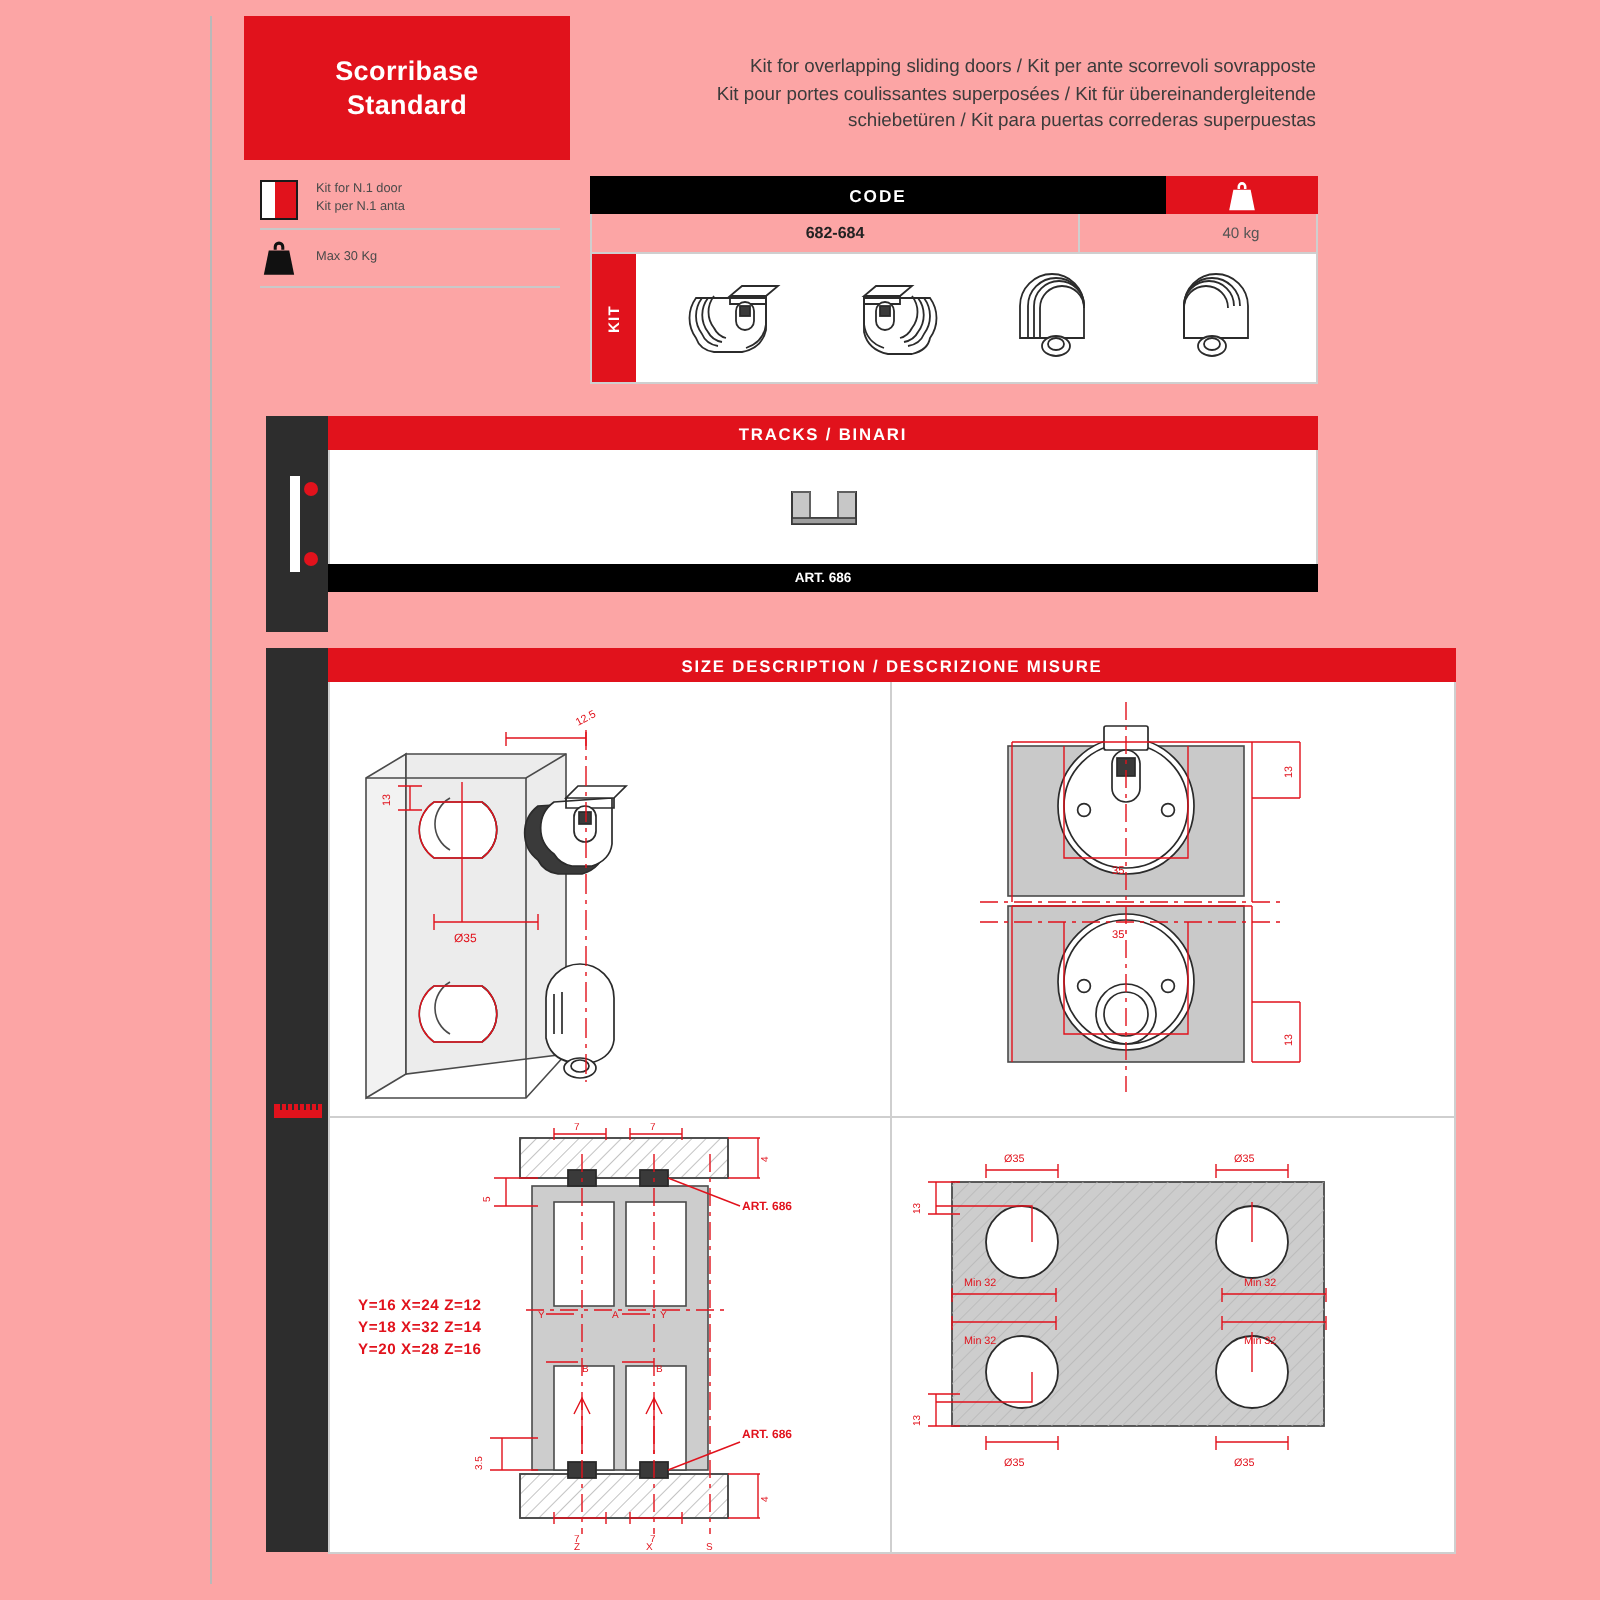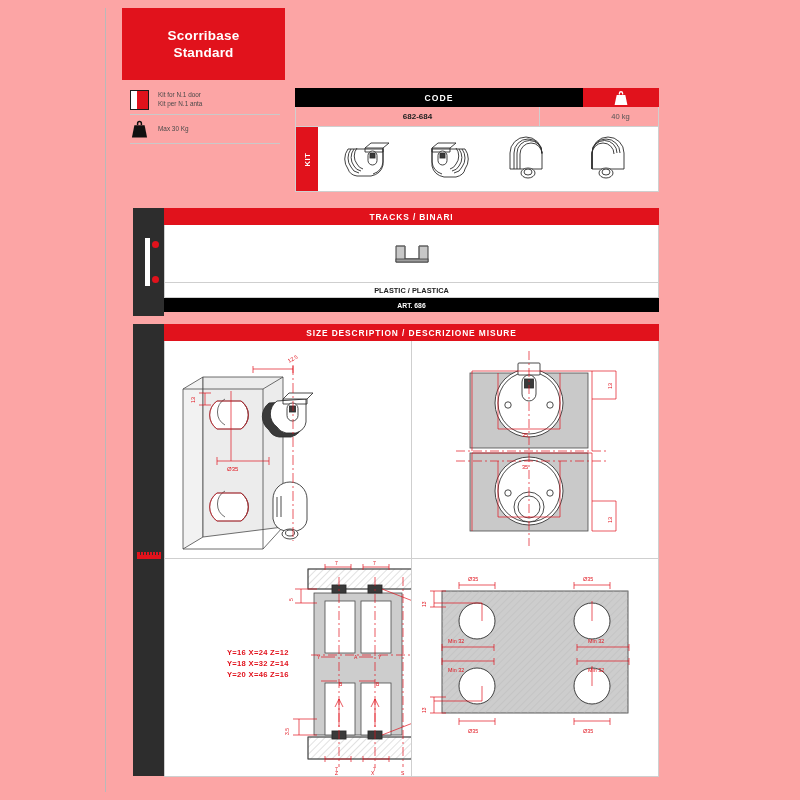--- a/index.html
+++ b/index.html
@@ -225,38 +225,38 @@
     color: #fff;
     font-size: 6.8px;
     font-weight: bold;
     display: flex; align-items: center; justify-content: center;
   }
 
   
   .sizes-block {
     position: absolute;
     left: 164px; top: 324px;
-    width: 495px;
+    width: 564px;
   }
   .sizes-grid {
     border: 1px solid #cfcfcf;
     border-top: none;
     height: 435px;
     display: grid;
     grid-template-columns: 1fr 1fr;
     grid-template-rows: 1fr 1fr;
     background: #fff;
   }
   .q {
     position: relative;
     overflow: hidden;
   }
   .q-tl { border-right: 1px solid #cfcfcf; border-bottom: 1px solid #cfcfcf; }
   .q-tr { border-bottom: 1px solid #cfcfcf; }
-  .q-bl { border-right: 1px solid #cfcfcf; margin-left: 48px; }
+  .q-bl { border-right: 1px solid #cfcfcf; }
   .q svg { position: absolute; left: 0; top: 0; }
 
   .formula {
     position: absolute;
     left: 14px; top: 88px;
     font-size: 7.6px;
     font-weight: bold;
     color: #e1121c;
     line-height: 11px;
     letter-spacing: .3px;
@@ -268,20 +268,25 @@
 
 <div id="page">
 
   <div class="left-rule"></div>
 
   <div class="brand-box">
     <div>Scorribase</div>
     <div>Standard</div>
   </div>
 
+  <div class="header-desc">
+    <div>Kit for overlapping sliding doors / Kit per ante scorrevoli sovrapposte</div>
+    <div>Kit pour portes coulissantes superposées / Kit für übereinandergleitende</div>
+    <div>schiebetüren / Kit para puertas correderas superpuestas</div>
+  </div>
 
   <div class="spec-list">
 
     <div class="spec-row">
       <div class="door-icon"></div>
       <div class="spec-text">
         <div>Kit for N.1 door</div>
         <div>Kit per N.1 anta</div>
       </div>
     </div>
@@ -382,21 +387,20 @@
 
   <div class="tracks-block">
     <div class="sect-head">TRACKS / BINARI</div>
     <div class="tracks-img">
       <svg width="40" height="32" viewBox="0 0 40 32">
         <path d="M4 8 h9 v13 h14 V8 h9 v16 h-32 Z" fill="#c7c7c7" stroke="#3a3a3a" stroke-width="1"></path>
         <path d="M4 8 h9 v13 h14 V8 h9" fill="none" stroke="#6d6d6d" stroke-width="0.8"></path>
         <rect x="4" y="21" width="32" height="3" fill="#9e9e9e" stroke="#3a3a3a" stroke-width="0.8"></rect>
       </svg>
     </div>
-    <div class="tracks-material">PLASTIC / PLASTICA</div>
     <div class="tracks-art">ART. 686</div>
   </div>
 
   <div class="dark-bar" id="dark-bar-sizes">
     <div class="ruler-glyph">
       <i style="left:3px"></i>
         <i style="left:6px"></i>
         <i style="left:9px"></i>
       <i style="left:12px"></i>
         <i style="left:15px"></i>
@@ -587,21 +591,21 @@
           <text x="126" y="127" fill="#e1121c" font-size="5" font-family="Liberation Sans, sans-serif">B</text>
           <text x="163" y="127" fill="#e1121c" font-size="5" font-family="Liberation Sans, sans-serif">B</text>
           <text x="122" y="216" fill="#e1121c" font-size="5" font-family="Liberation Sans, sans-serif">Z</text>
           <text x="158" y="216" fill="#e1121c" font-size="5" font-family="Liberation Sans, sans-serif">X</text>
           <text x="188" y="216" fill="#e1121c" font-size="5" font-family="Liberation Sans, sans-serif">S</text>
         </svg>
 
         <div class="formula">
           <div>Y=16 X=24 Z=12</div>
           <div>Y=18 X=32 Z=14</div>
-          <div>Y=20 X=46 Z=16</div>
+          <div>Y=20 X=28 Z=16</div>
         </div>
       </div>
 
       <div class="q q-br">
         <svg width="246" height="217" viewBox="0 0 246 217">
           <defs>
             <pattern id="hatchB" width="5" height="5" patternTransform="rotate(45)" patternUnits="userSpaceOnUse">
               <line x1="0" y1="0" x2="0" y2="5" stroke="#b4b4b4" stroke-width="0.7"></line>
             </pattern>
           </defs>

